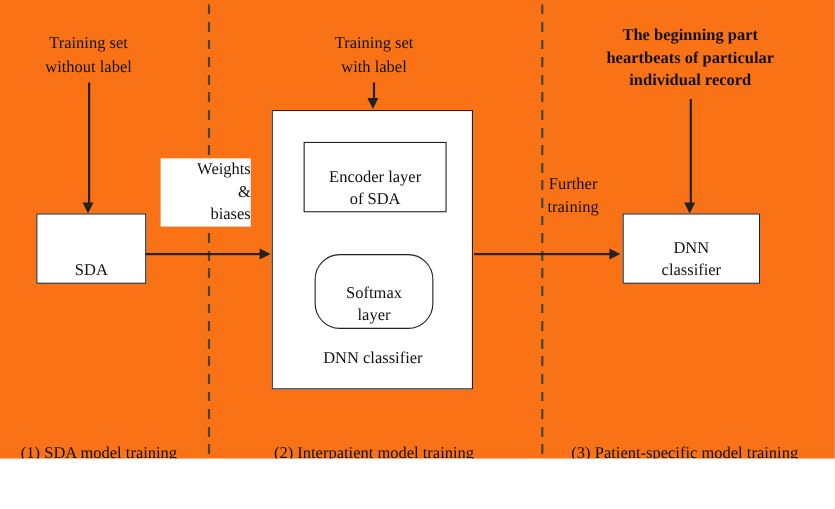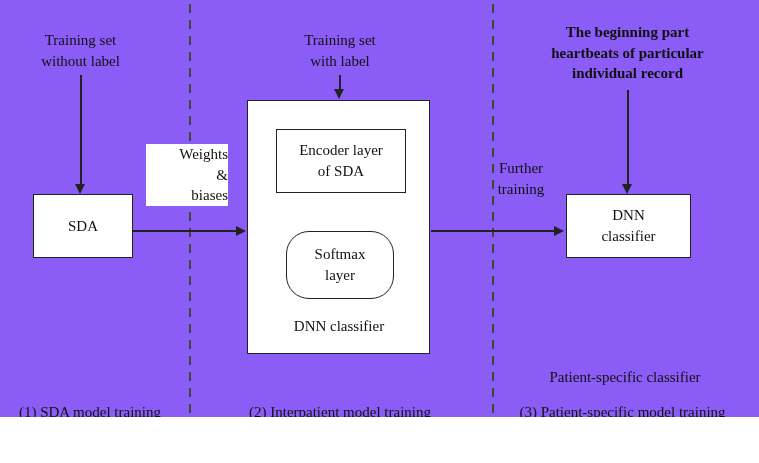--- a/index.html
+++ b/index.html
@@ -1,38 +1,38 @@
 <!DOCTYPE html>
 <html><head>
 <meta charset="utf-8">
 <style>
   * { margin: 0; padding: 0; box-sizing: border-box; }
   html, body { background: #ffffff; }
   .canvas {
     position: relative;
     width: 759px;
     height: 417px;
-    background: #8b5cf6;
+    background: #f97316;
     font-family: "Liberation Serif", "DejaVu Serif", serif;
     font-size: 15px;
     color: #111111;
     overflow: hidden;
   }
   .txt {
     position: absolute;
     text-align: center;
     white-space: pre-line;
     line-height: 1.38;
   }
   .box {
     position: absolute;
     border: 1.5px solid #222222;
     background: #ffffff;
     display: flex;
-    align-items: center;
+    align-items: flex-end;
     justify-content: center;
     text-align: center;
     white-space: pre-line;
     line-height: 1.38;
   }
   .vline { position: absolute; width: 1.5px; background: #222222; }
   .hline { position: absolute; height: 1.5px; background: #222222; }
   .ah-down {
     position: absolute; width: 0; height: 0;
     border-left: 5px solid transparent;
@@ -112,18 +112,17 @@
 individual record</div>
 
   <div class="vline" style="left:627px; top:90px; height:95px;"></div>
   <div class="ah-down" style="left:622px; top:184px;"></div>
 
   <div class="box" style="left:566px; top:194px; width:125px; height:64px;">
     <span>DNN
 classifier</span>
   </div>
 
-  <div class="txt" style="left:535px; top:367px; width:180px;">Patient-specific classifier</div>
 
   <div class="txt" style="left:500px; top:402px; width:245px;">(3) Patient-specific model training
 (with enhanced fine-tuning)</div>
 
 </div>
 
 </body></html>

